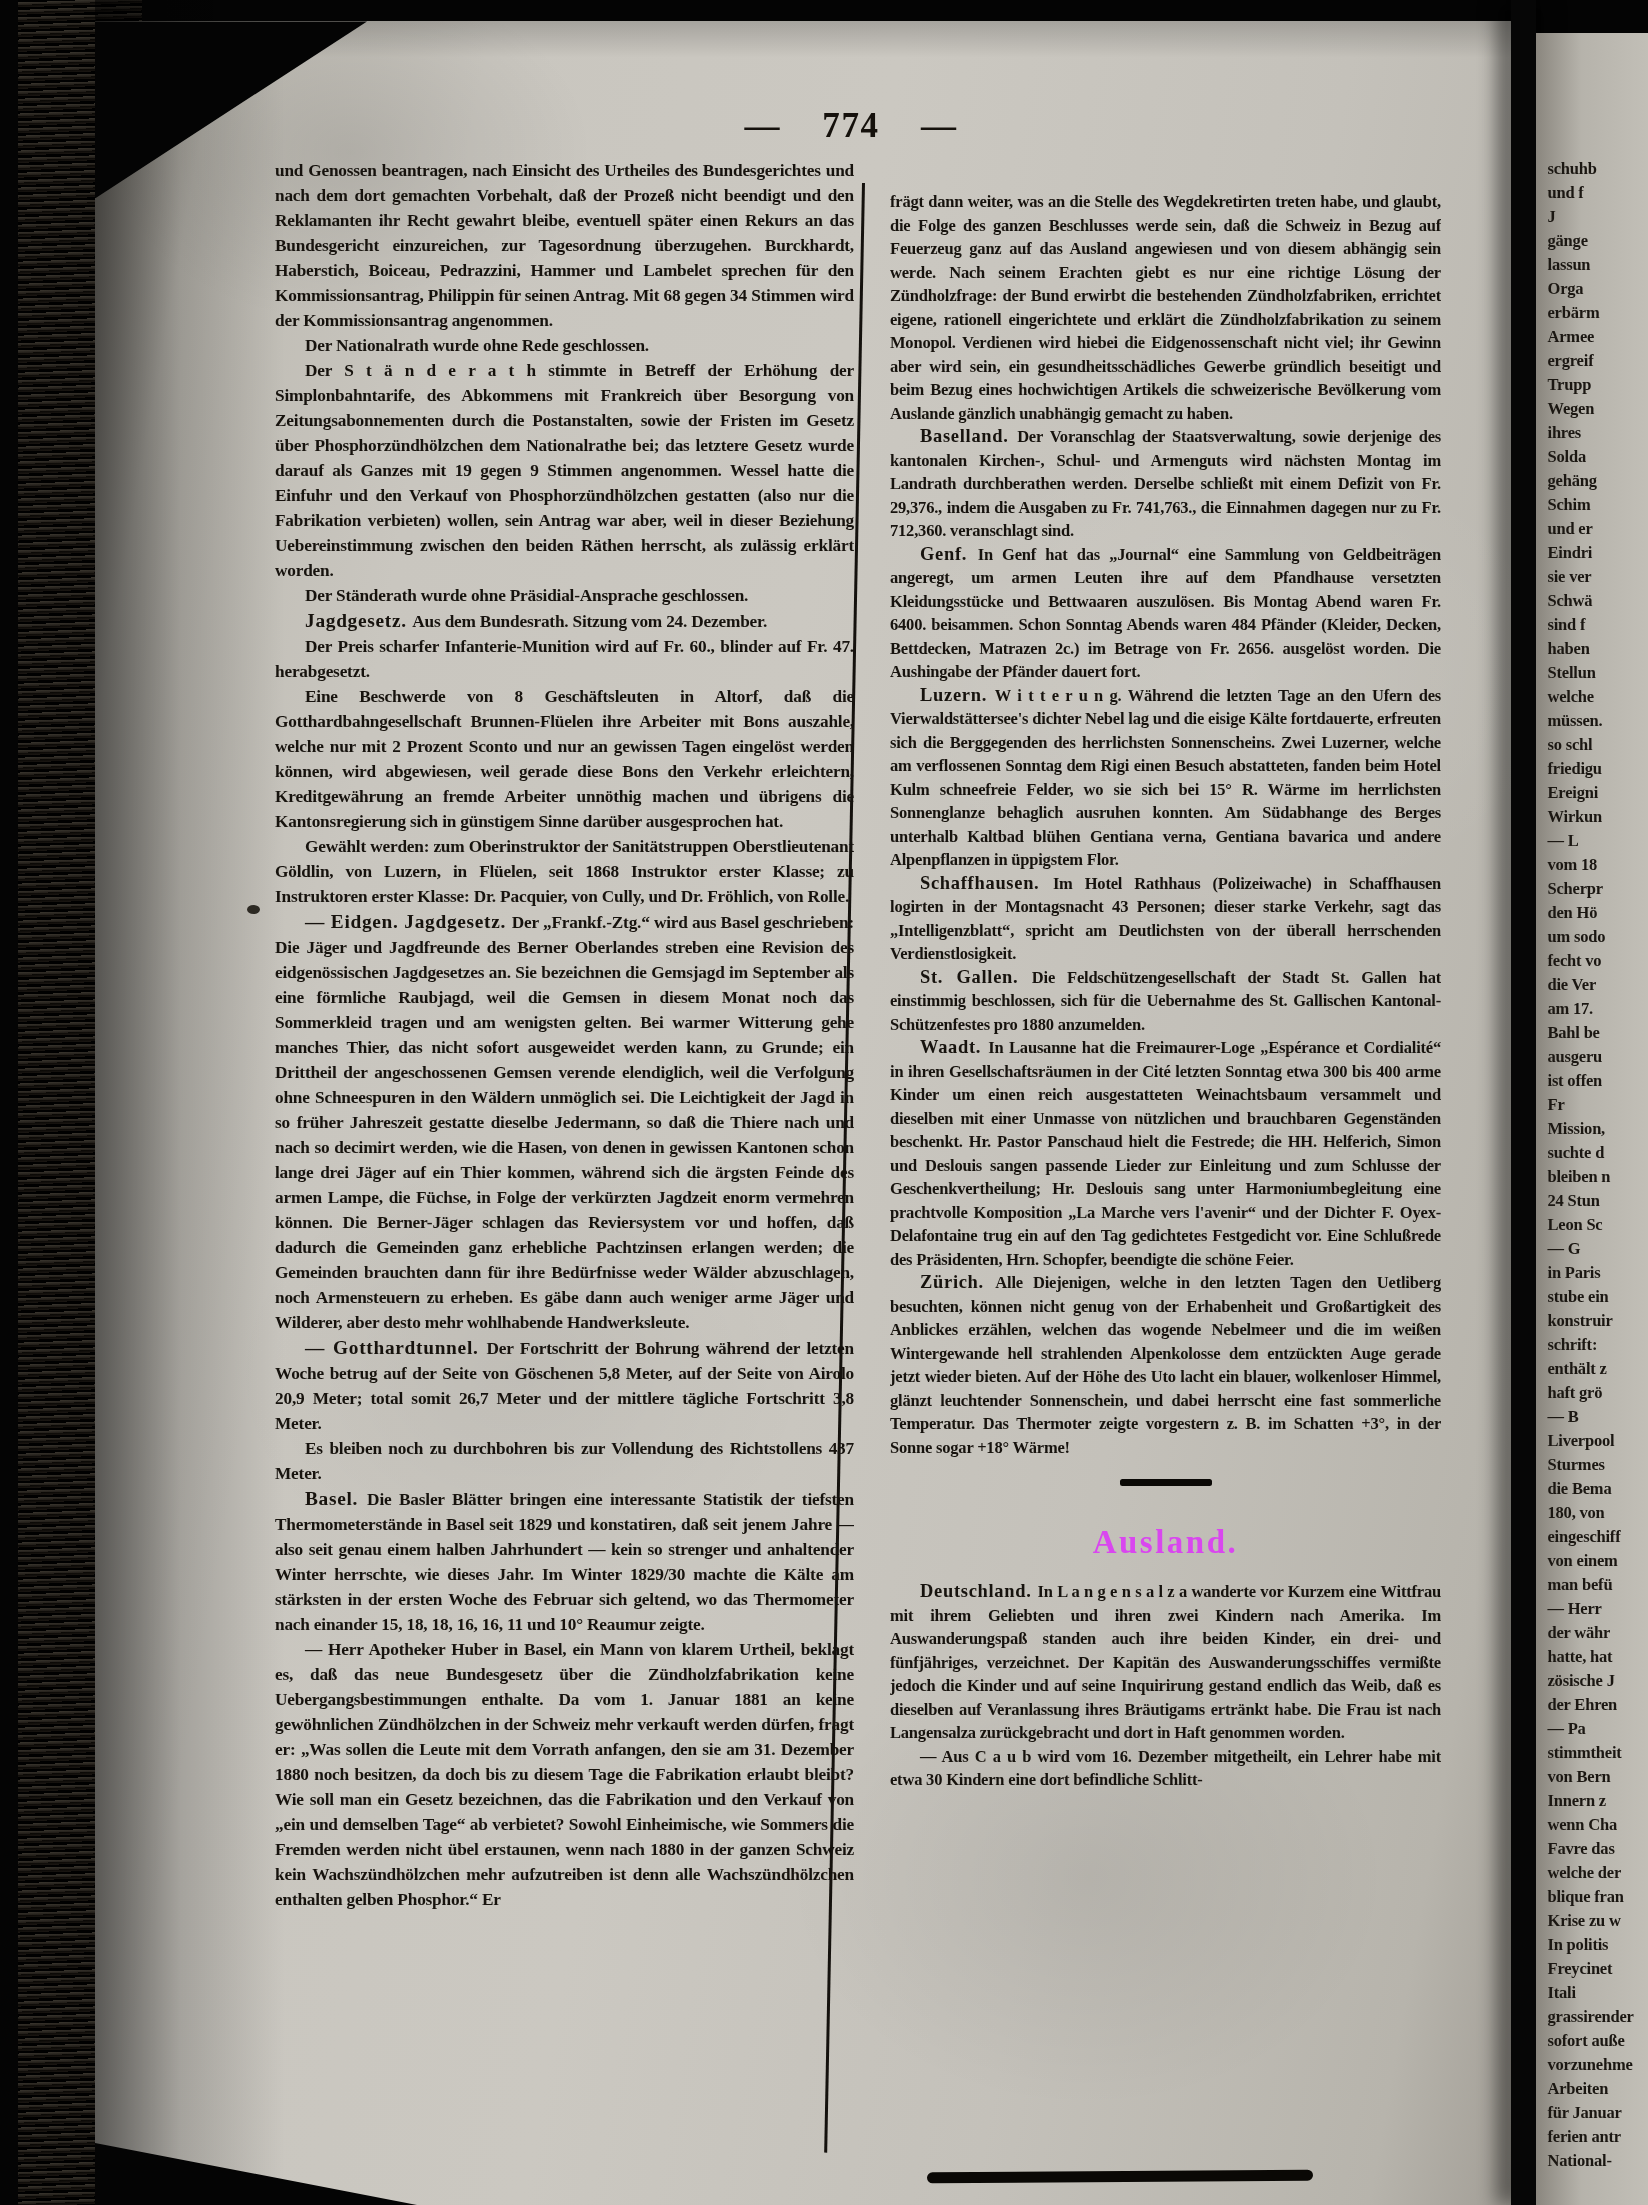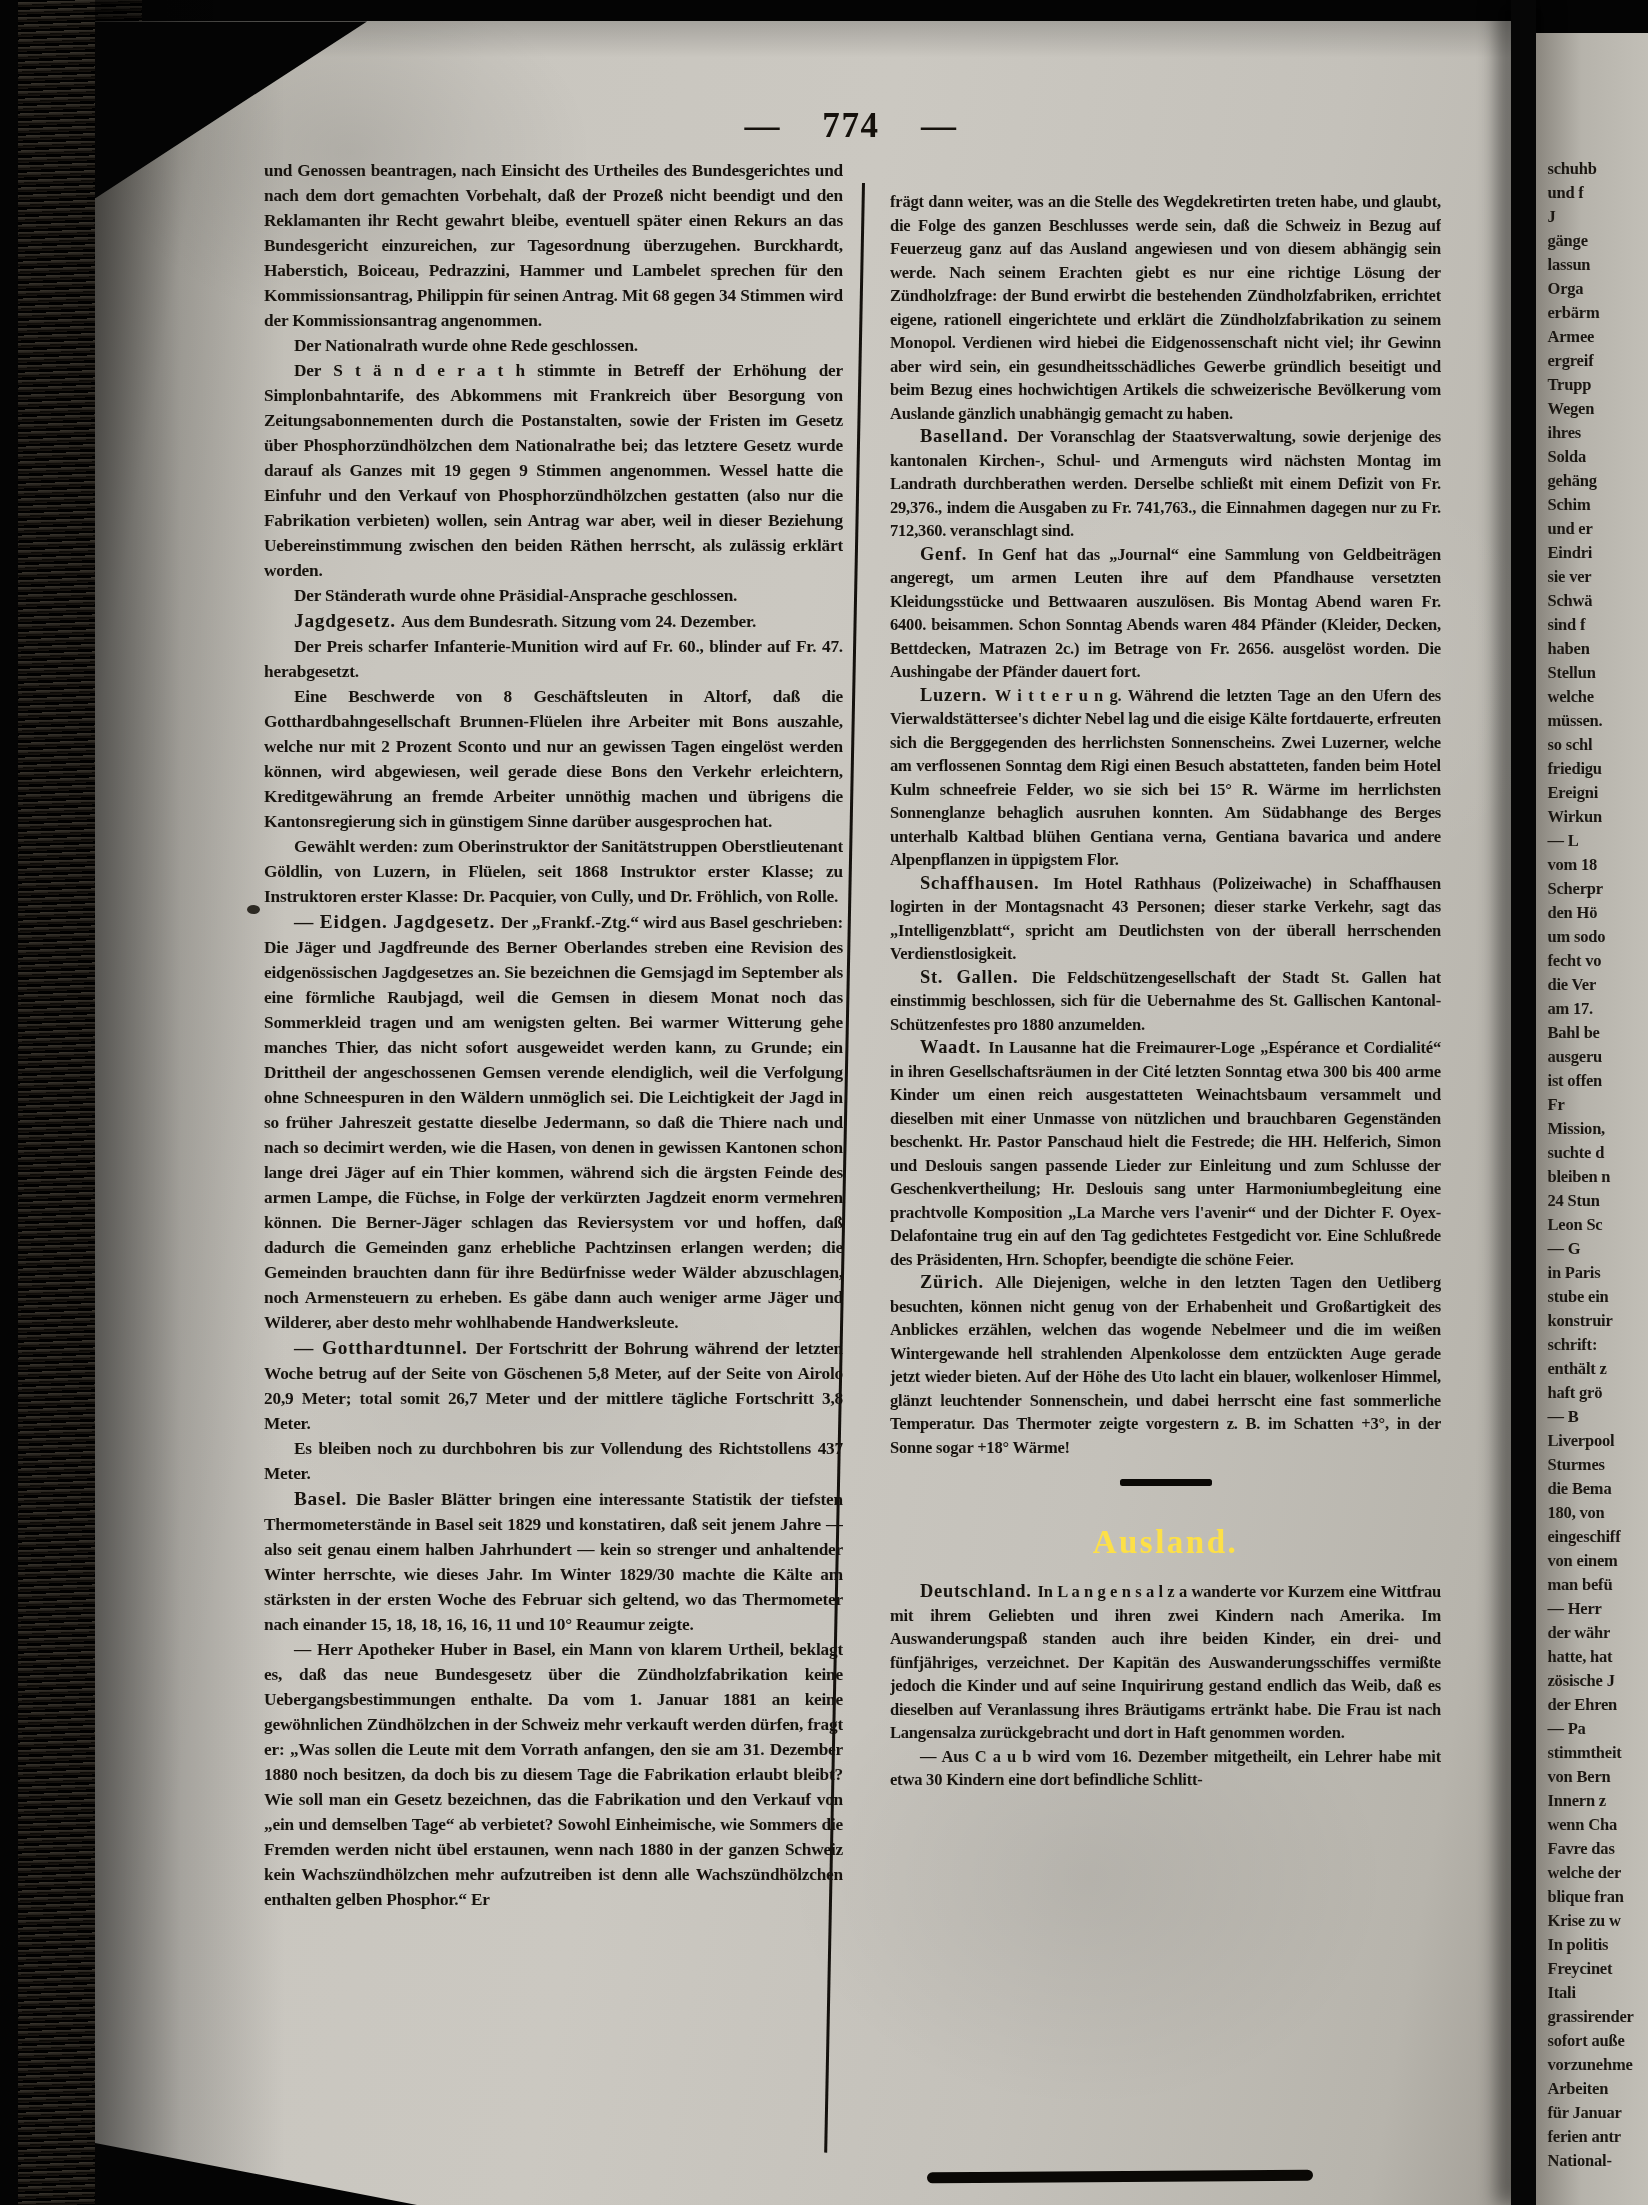--- a/index.html
+++ b/index.html
@@ -77,21 +77,21 @@
     word-spacing: 31px;
     letter-spacing: 1.6px;
   }
 
   .col {
     position: absolute; top: 158px; height: 2020px;
     overflow: hidden;
     color: #17130e;
     text-align: justify;
   }
-  .left-col  { left: 264px;  width: 579px; font: bold 17.3px/25px "Liberation Serif", serif; letter-spacing: -0.2px; }
+  .left-col  { left: 275px;  width: 579px; font: bold 17.3px/25px "Liberation Serif", serif; letter-spacing: -0.2px; }
   .right-col { left: 890px; width: 551px; font: bold 16.5px/23.5px "Liberation Serif", serif; letter-spacing: -0.2px; margin-top: 32px; }
 
   .para { margin: 0; text-indent: 30px; }
   .para.noindent { text-indent: 0; }
   .lead { font-weight: bold; font-size: 1.12em; letter-spacing: 0.7px; font-family: Liberation Serif, serif; }
   .lead:empty { display: none; }
 
   .column-divider {
     position: absolute; left: 862px; top: 183px; width: 2.5px; height: 1970px;
     background: #14110d;
@@ -101,21 +101,21 @@
   .section-rule {
     width: 92px; height: 7.4px; background: #0b0906;
     border-radius: 2.5px;
     margin: 20px auto 38px auto;
   }
   .section-heading {
     margin: 0 0 20px 0;
     text-align: center; text-indent: 0;
     font: bold 33px/36px "Liberation Serif", serif;
     letter-spacing: 2.5px;
-    color: #fde047;
+    color: #d946ef;
   }
 
   .ink-blotch {
     position: absolute; left: 247px; top: 905px; width: 13px; height: 9px;
     background: #14100b; border-radius: 50%; opacity: 0.85;
   }
   .bottom-smudge {
     position: absolute; left: 927px; top: 2171px; width: 386px; height: 10.7px;
     background: #0a0805; border-radius: 5.8px;
     transform: rotate(-0.4deg);

